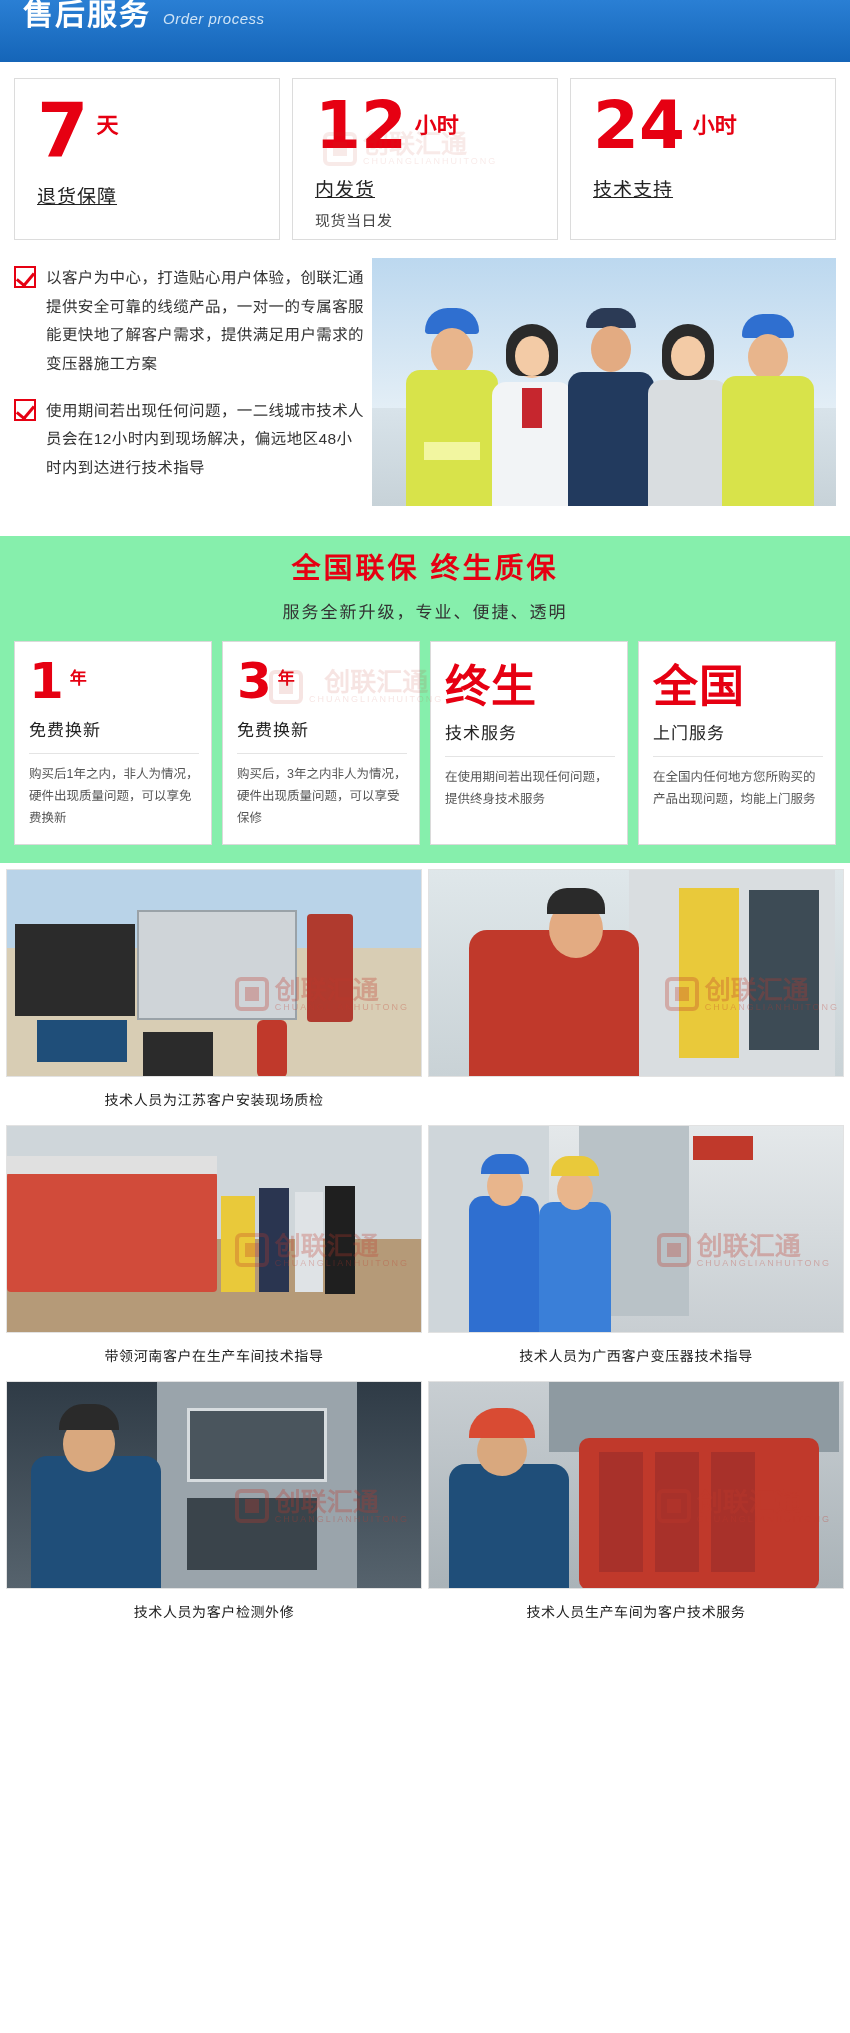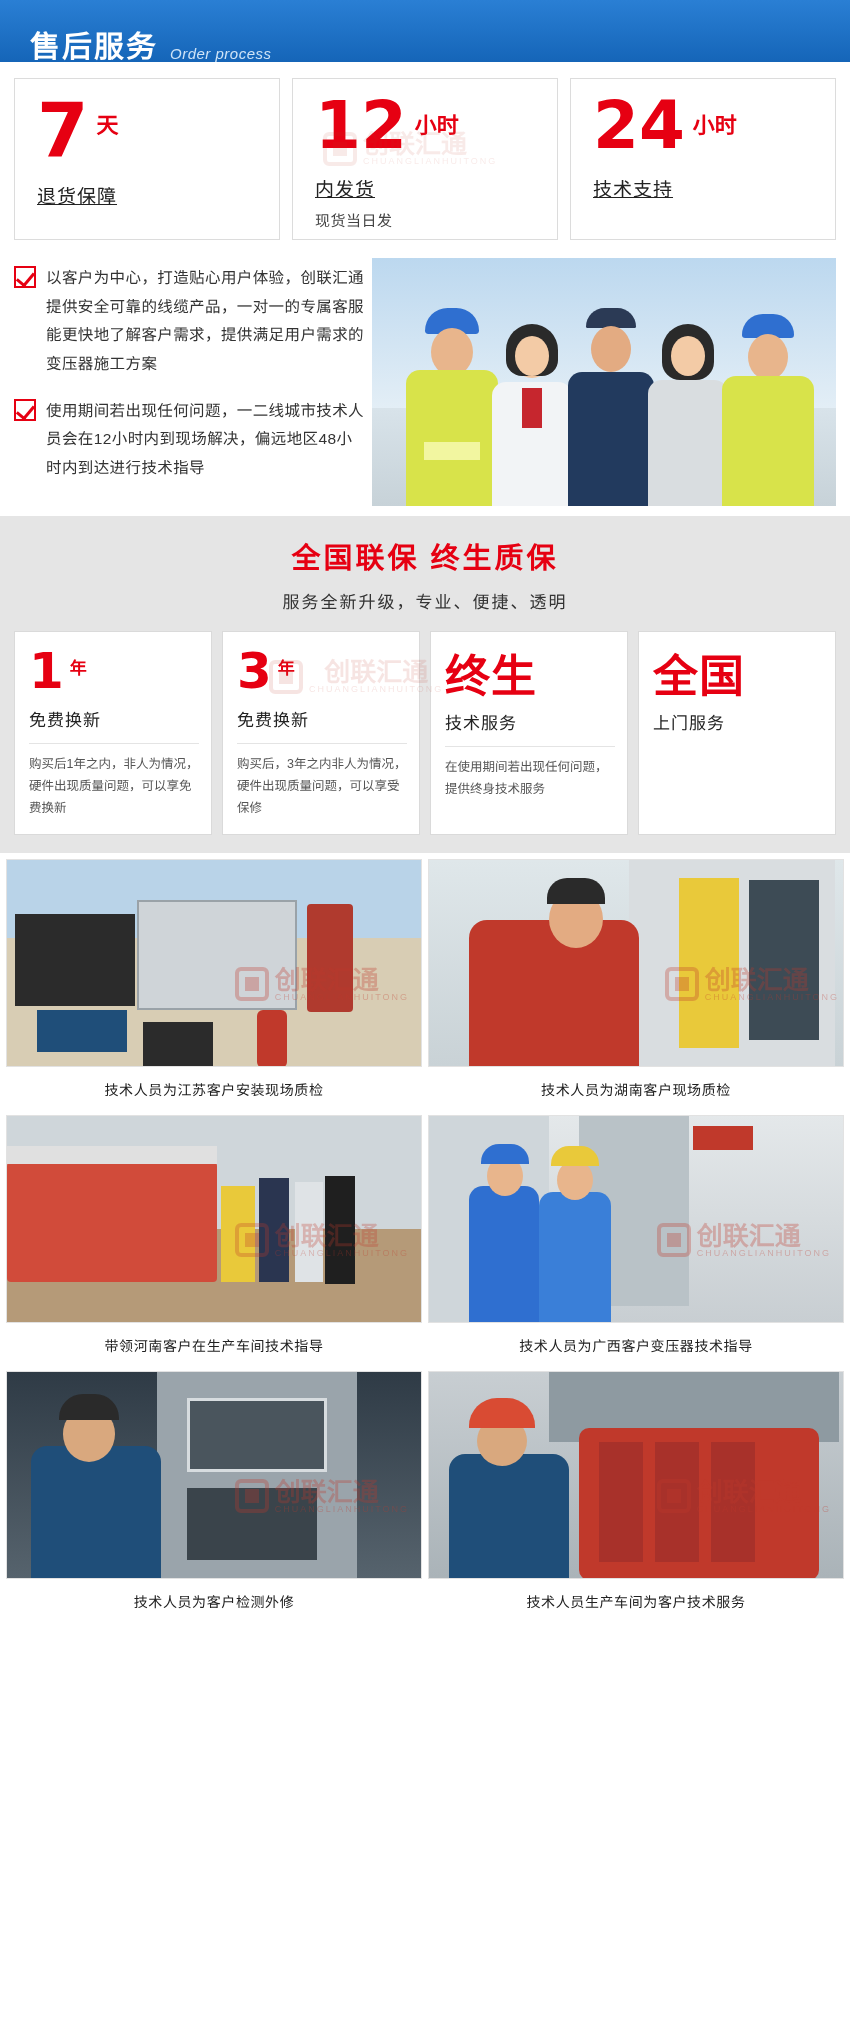--- a/index.html
+++ b/index.html
@@ -16,22 +16,22 @@
     background: #fff;
     overflow: hidden;
   }
 
   
   .header {
     height: 62px;
     background: #1a6fc4;
     background: linear-gradient(to bottom, #2a7fd4 0%, #1565b8 100%);
     display: flex;
-    align-items: flex-end;
-    padding-left: 30px;
+    align-items: flex-start;
+    padding-left: 23px;
     position: relative;
   }
   .header .cn-title {
     color: #ffffff;
     font-size: 30px;
     font-weight: bold;
     letter-spacing: 2px;
     line-height: 1;
   }
   .header .en-title {
@@ -163,23 +163,24 @@
     background: linear-gradient(to bottom, #9fc6e8 0%, #cfe1f0 48%, #e8eef2 100%);
   }
   
   .person { position: absolute; bottom: 0; }
   .p-head { border-radius: 50%; position: absolute; left: 50%; transform: translateX(-50%); }
   .p-body { position: absolute; bottom: 0; left: 50%; transform: translateX(-50%); border-radius: 14px 14px 0 0; }
   .helmet { position:absolute; left:50%; transform:translateX(-50%); border-radius: 26px 26px 4px 4px; }
 
   
   .warranty {
-    background: #e5e5e5;
-    padding: 18px 14px 18px 14px;
+    background: #86efac;
+    padding: 8px 14px 18px 14px;
     text-align: center;
+    margin-top: 20px;
   }
   .warranty h2 {
     color: #e60012;
     font-size: 29px;
     font-weight: bold;
     letter-spacing: 3px;
   }
   .warranty h3 {
     color: #333;
     font-size: 17px;
@@ -397,20 +398,21 @@
         <div class="w-cap">技术服务</div>
         <div class="w-desc">在使用期间若出现任何问题，提供终身技术服务</div>
       </div>
 
       <div class="w-box">
         <div class="w-top">
           <span class="w-num cn">全国</span>
           <span class="w-unit"></span>
         </div>
         <div class="w-cap">上门服务</div>
+        <div class="w-desc">在全国内任何地方您所购买的产品出现问题，均能上门服务</div>
       </div>
     </div>
   </div>
 
   <div class="grid">
 
     <div class="grid-row">
       <div class="cell">
         <div class="photo" style="background:linear-gradient(#b9d3e8 0 38%, #d8cdb4 38% 100%);">
           <div class="box-sh" style="left:8px;top:54px;width:120px;height:92px;background:#2b2b2b;"></div>
@@ -437,21 +439,20 @@
           <div class="box-sh" style="left:40px;top:60px;width:170px;height:148px;background:#c0392b;border-radius:18px 18px 0 0;"></div>
           <div class="box-sh" style="left:120px;top:30px;width:54px;height:58px;background:#e3ab82;border-radius:50%;"></div>
           <div class="box-sh" style="left:118px;top:18px;width:58px;height:26px;background:#2a2a2a;border-radius:20px 20px 0 0;"></div>
           <div class="ph-wm wm" style="opacity:.3; right:4px;">
             <span class="wm-mark"></span>
             <span class="wm-text">
               <span>创联汇通</span><small>CHUANGLIANHUITONG</small>
             </span>
           </div>
         </div>
-        <div class="cap-bar">技术人员为湖南客户现场质检</div>
       </div>
     </div>
 
     <div class="grid-row">
       <div class="cell">
         <div class="photo" style="background:linear-gradient(#cfd6da 0 55%, #b59a78 55% 100%);">
           <div class="box-sh" style="left:0;top:46px;width:210px;height:120px;background:#d14b3a;border-radius:4px;"></div>
           <div class="box-sh" style="left:0;top:30px;width:210px;height:18px;background:#e0e0e0;"></div>
           <div class="box-sh" style="left:214px;top:70px;width:34px;height:96px;background:#e9c93a;"></div>
           <div class="box-sh" style="left:252px;top:62px;width:30px;height:104px;background:#2a3550;"></div>

